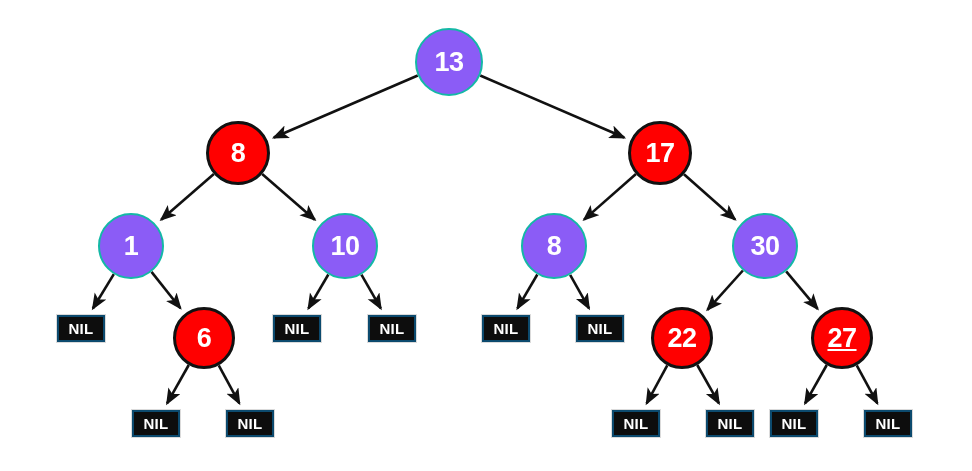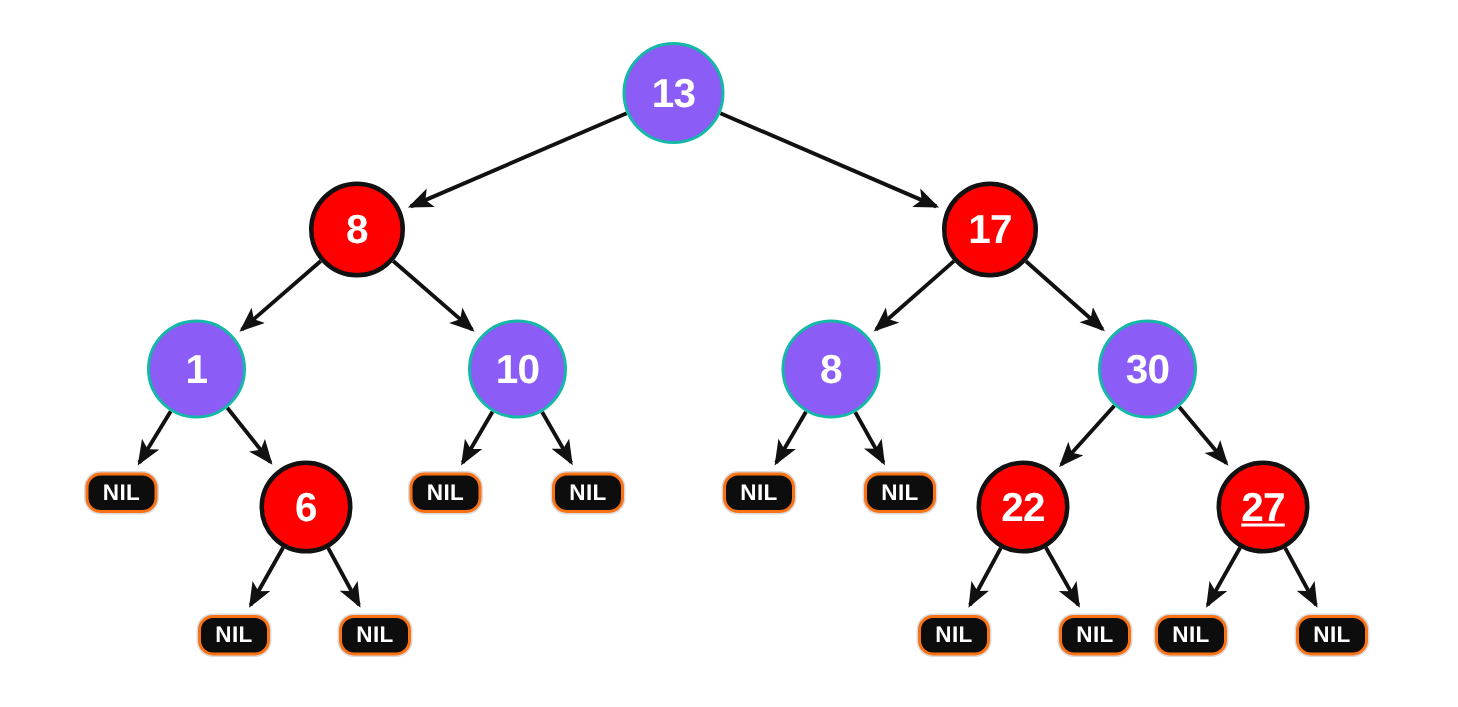--- a/index.html
+++ b/index.html
@@ -44,22 +44,22 @@
   .node.black {
     background: #8b5cf6;
     border: 2px solid #14b8a6;
   }
   .node.red {
     background: #ff0000;
     border: 3px solid #111111;
   }
   .node.nil {
     background: #0d0d0d;
-    border: 2px solid #f97316;
-    border-radius: 10px;
+    border: 2px solid #0c4a6e;
+    border-radius: 0;
     font-size: 15px;
     letter-spacing: 0.3px;
     box-shadow: 0 0 0 1px rgba(190,190,190,0.55);
   }
   .watermark {
     position: absolute;
     color: #dcdcdc;
     font-size: 17px;
     white-space: nowrap;
     letter-spacing: 0.5px;

